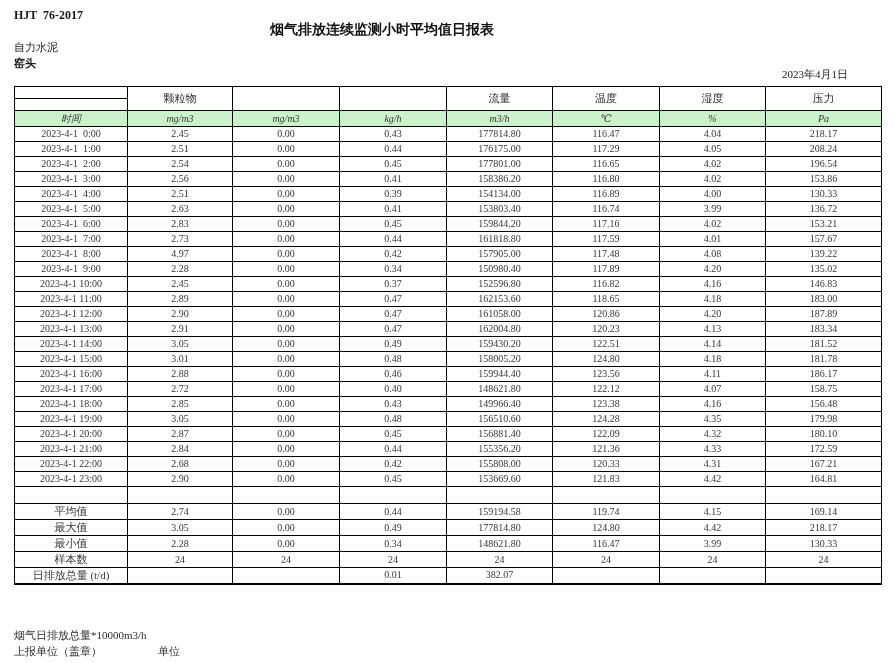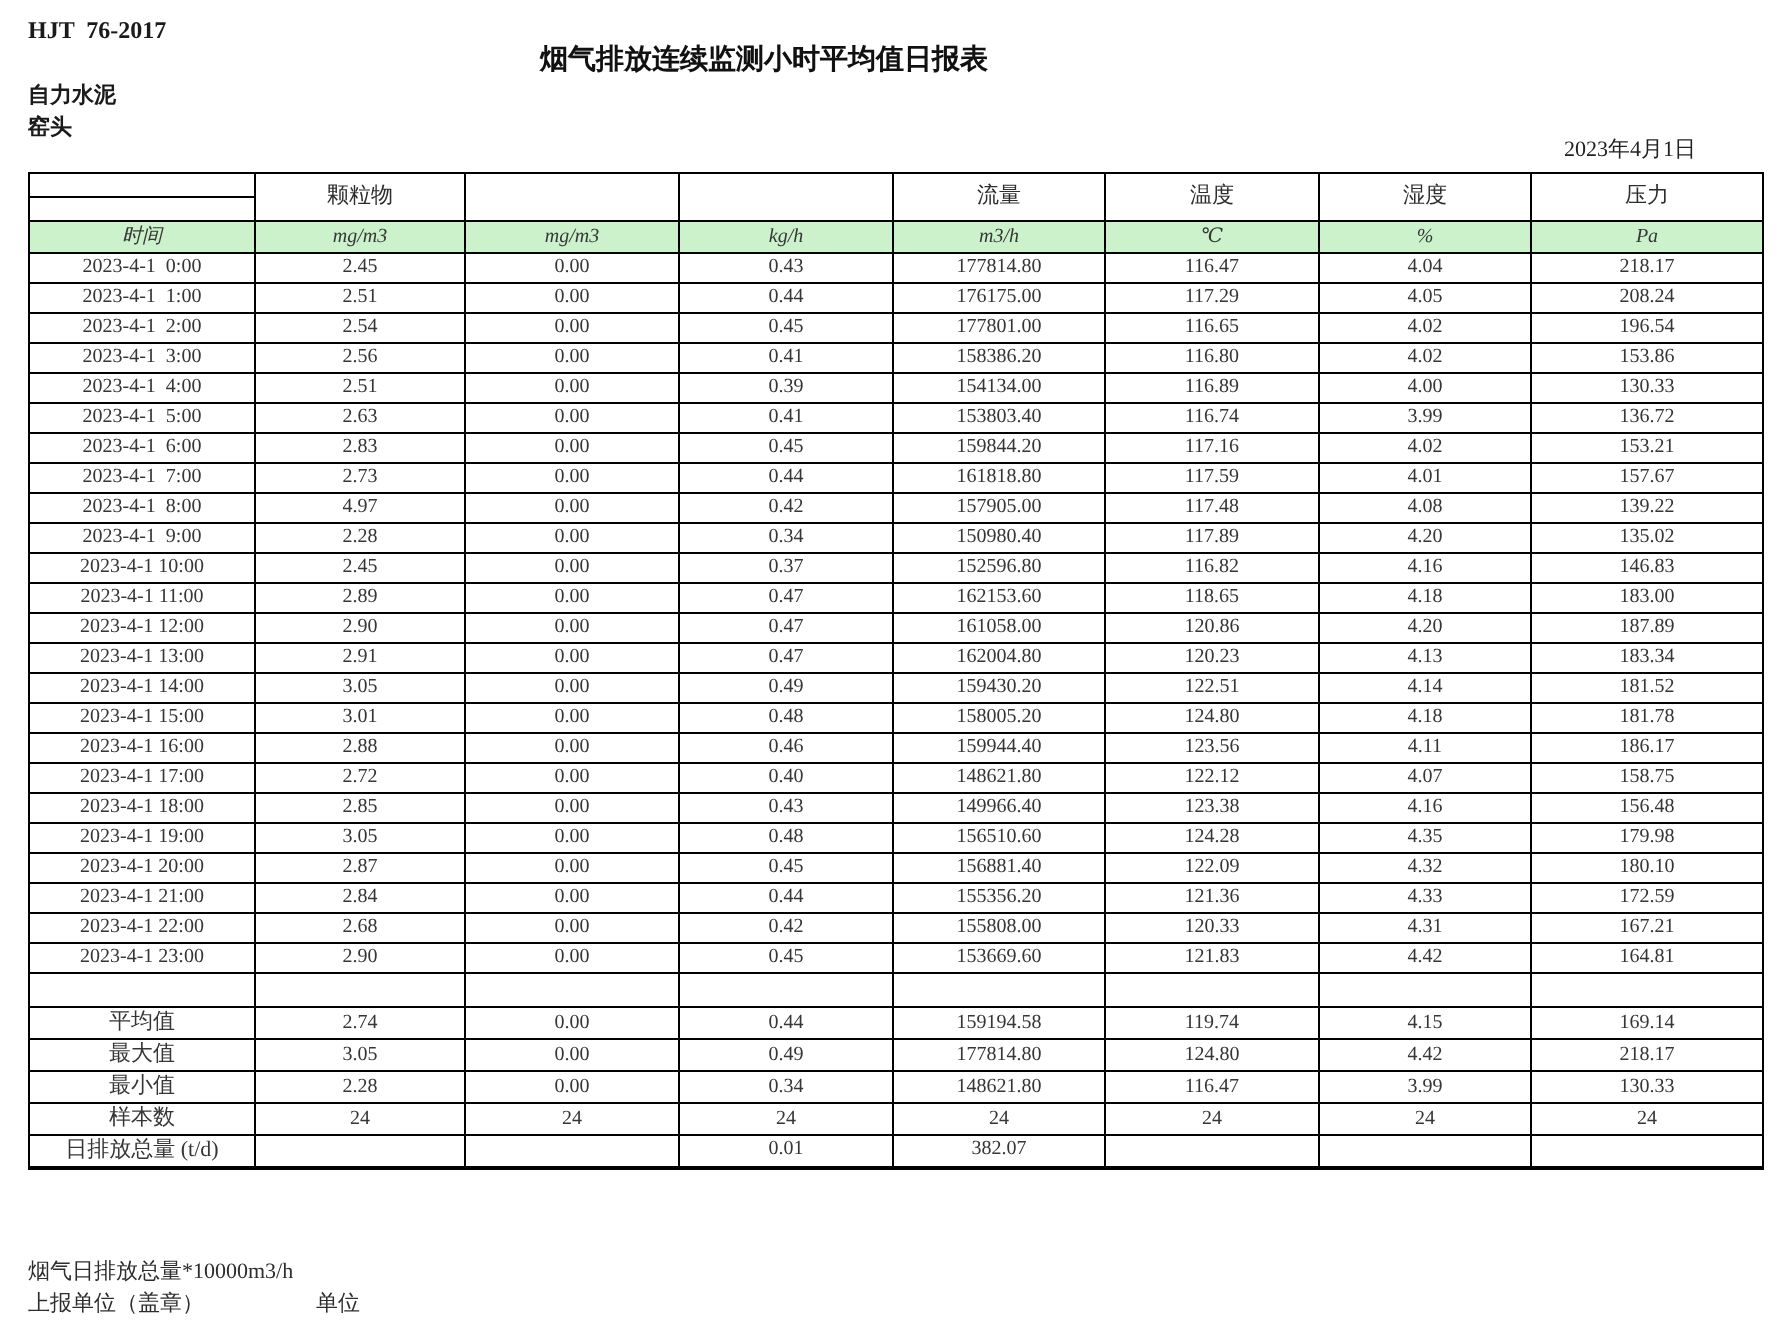--- a/index.html
+++ b/index.html
@@ -7,21 +7,21 @@
   body {
     width:895px; height:663px; overflow:hidden;
     font-family:"Liberation Serif","DejaVu Serif",serif;
     color:#333;
   }
   .page { position:relative; width:895px; height:485px; background:#fff; }
 
   
   .doc-code { position:absolute; left:14px; top:8px; font-size:12px; font-weight:bold; color:#1a1a1a; white-space:pre; }
   .title    { position:absolute; left:0; top:21px; width:764px; text-align:center; font-size:14px; font-weight:bold; color:#111; }
-  .company  { position:absolute; left:14px; top:40px; font-size:11px; font-weight:bold; color:#1a1a1a; }
+  .company  { position:absolute; left:14px; top:40px; font-size:11px; font-weight:normal; color:#1a1a1a; }
   .location { position:absolute; left:14px; top:56px; font-size:11px; font-weight:bold; color:#1a1a1a; }
   .date     { position:absolute; right:47px; top:67px; font-size:11px; color:#222; }
 
   
   table.report {
     position:absolute; left:14px; top:86px; width:867px;
     border-collapse:collapse; table-layout:fixed;
     border:1px solid #000; border-bottom:2px solid #000;
   }
   table.report td {

